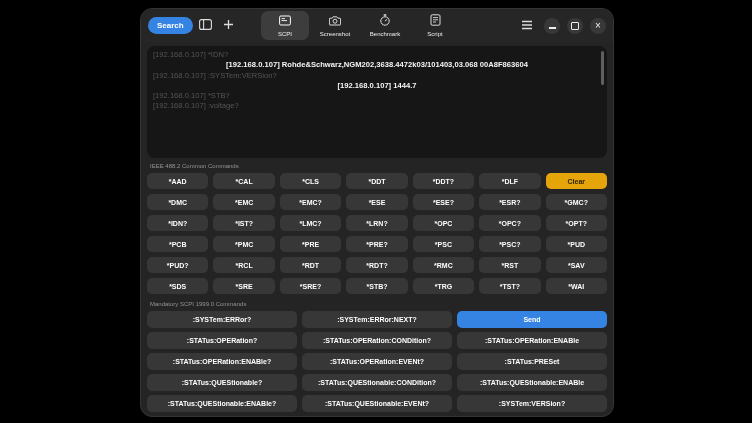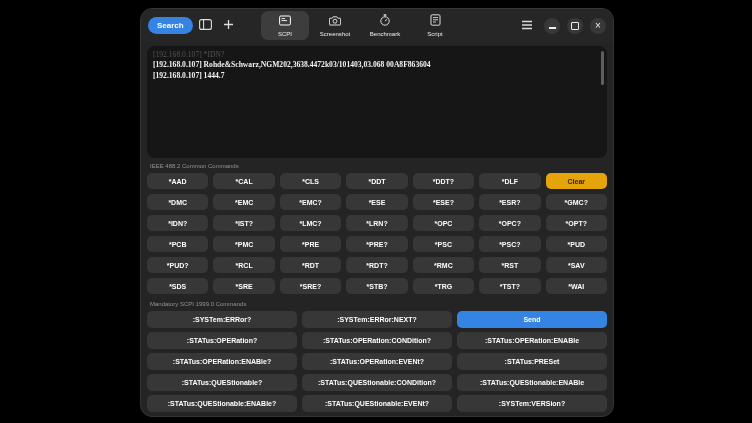--- a/index.html
+++ b/index.html
@@ -20,24 +20,24 @@
   .tab-label{font-size:6px;line-height:6px;color:#eee;font-family:inherit;}
   .win-controls{margin-left:auto;display:flex;align-items:center;gap:7px;}
   .circle-btn{width:16px;height:16px;border-radius:50%;background:#383838;border:none;color:#eee;
     display:flex;align-items:center;justify-content:center;padding:0;cursor:pointer;}
   .min-glyph{width:7px;height:1.5px;background:#eee;margin-top:5px;}
   .max-glyph{width:6px;height:6px;border:1.2px solid #eee;border-radius:1px;}
   .close-glyph{font-size:10px;line-height:10px;color:#eee;}
   
   .console{margin:4px 6px 0;height:104px;background:#161616;border-radius:8px;padding:4px 6px;
     position:relative;overflow:hidden;flex:0 0 auto;}
-  .console-line{font-family:Liberation Serif, serif;font-size:7.6px;
+  .console-line{font-family:Liberation Sans, sans-serif;font-size:7.6px;
     line-height:10.3px;white-space:pre;}
   .console-line.query{color:#555;}
-  .console-line.response{color:#f5f5f5;font-weight:700;}
+  .console-line.response{color:#f5f5f5;font-weight:700;text-align:center;}
   .console-scrollbar{position:absolute;top:5px;right:3px;width:3px;height:34px;background:#5f5f5f;border-radius:2px;}
   
   .section-title{margin:5px 9px 0;font-size:6px;line-height:7px;color:#949494;}
   .section-title.second{margin-top:7px;}
   .grid-ieee{display:grid;grid-template-columns:repeat(7,1fr);gap:5px;margin:3px 6px 0;}
   .grid-scpi{display:grid;grid-template-columns:repeat(3,1fr);gap:4px 5px;margin:3px 6px 0;}
   .cmd-btn{height:16px;background:#373737;border:none;border-radius:5px;color:#fff;
     font:700 7px "Liberation Sans",sans-serif;display:flex;align-items:center;justify-content:center;
     padding:0;cursor:pointer;white-space:nowrap;}
   .grid-scpi .cmd-btn{height:17px;}
@@ -136,25 +136,28 @@
     </div>
   </div>
 
   <div class="console">
     <div>
 
         <div class="console-line query">[192.168.0.107] *IDN?</div>
 
         <div class="console-line response">[192.168.0.107] Rohde&amp;Schwarz,NGM202,3638.4472k03/101403,03.068 00A8F863604</div>
 
+        <div class="console-line query">[192.168.0.107] :SYSTem:VERSion?</div>
 
         <div class="console-line response">[192.168.0.107] 1444.7</div>
 
-
-
+        <div class="console-line query">[192.168.0.107] *STB?</div>
+
+
+        <div class="console-line query">[192.168.0.107] :voltage?</div>
 
       </div>
     <div class="console-scrollbar"></div>
   </div>
 
   <div class="section-title">IEEE 488.2 Common Commands</div>
   <div class="grid-ieee">
 
       <button class="cmd-btn">*AAD</button>
 

